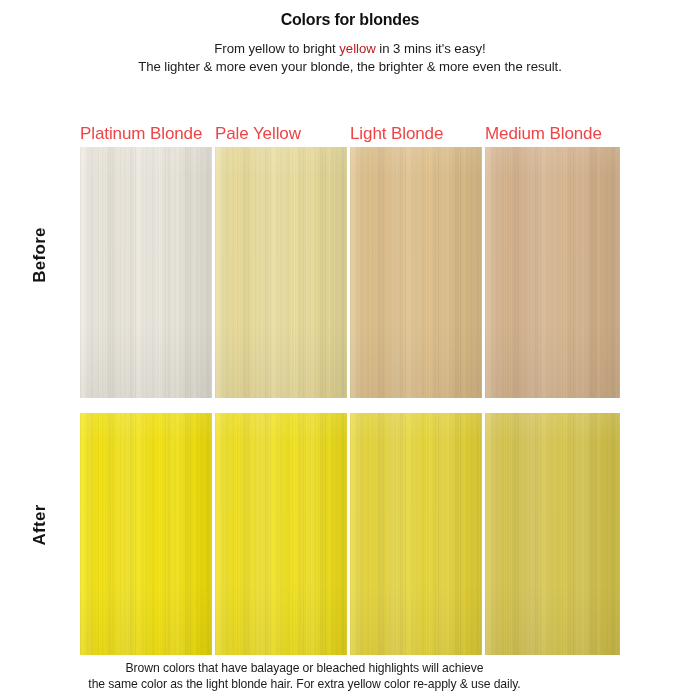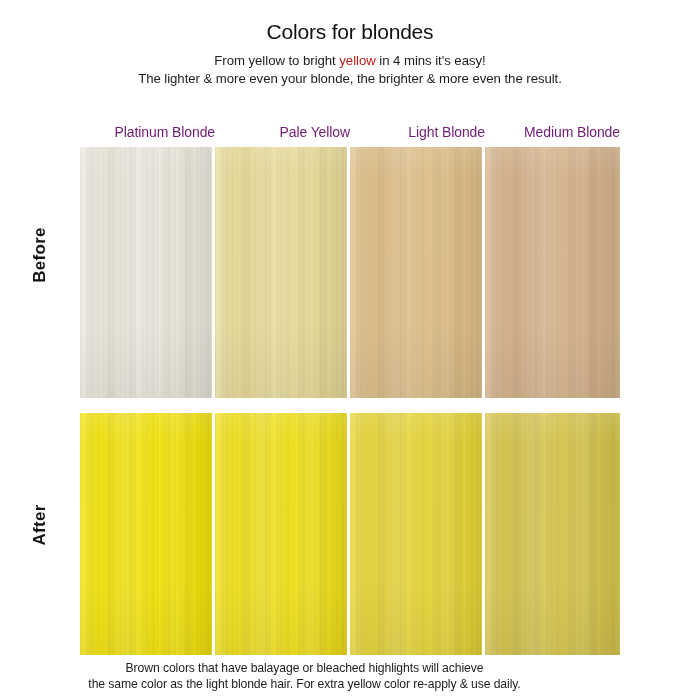--- a/index.html
+++ b/index.html
@@ -16,25 +16,25 @@
     position: relative;
   }
 
   
   #header {
     width: 700px;
     text-align: center;
     padding-top: 9px;
   }
   #page-title {
-    font-size: 21px;
-    font-weight: normal;
+    font-size: 16px;
+    font-weight: bold;
     letter-spacing: -0.2px;
     color: #111111;
-    margin: 12px 0 9px 0;
+    margin: 0 0 9px 0;
     line-height: 22px;
   }
   .subtitle-line {
     font-size: 13.2px;
     line-height: 17.5px;
     color: #1c1c1c;
     letter-spacing: -0.05px;
   }
   .accent-yellow {
     color: #e8d54a;
@@ -43,23 +43,23 @@
   
   #column-headers {
     position: absolute;
     left: 80px;
     top: 124px;
     width: 540px;
     display: flex;
   }
   .col-header {
     flex: 0 0 135px;
-    text-align: right;
-    font-size: 14px;
-    color: #701a75;
+    text-align: left;
+    font-size: 17px;
+    color: #ef4444;
     letter-spacing: -0.1px;
   }
 
   
   .row-label {
     position: absolute;
     left: 0px;
     width: 80px;
     text-align: center;
     font-size: 17px;
@@ -163,21 +163,21 @@
     letter-spacing: -0.1px;
   }
 </style>
 </head>
 <body>
 
 <div id="header">
   <div id="page-title">Colors for blondes</div>
 
   <div class="subtitle-line">
-    <span>From yellow to bright </span><span class="accent-yellow" style="color: #b91c1c;">yellow</span><span> in 4 mins it's easy!</span>
+    <span>From yellow to bright </span><span class="accent-yellow" style="color: #b91c1c;">yellow</span><span> in 3 mins it's easy!</span>
   </div>
   <div class="subtitle-line">The lighter &amp; more even your blonde, the brighter &amp; more even the result.</div>
 </div>
 
 <div id="column-headers">
   <div class="col-header">Platinum Blonde</div>
   <div class="col-header">Pale Yellow</div>
   <div class="col-header">Light Blonde</div>
   <div class="col-header">Medium Blonde</div>
 </div>

